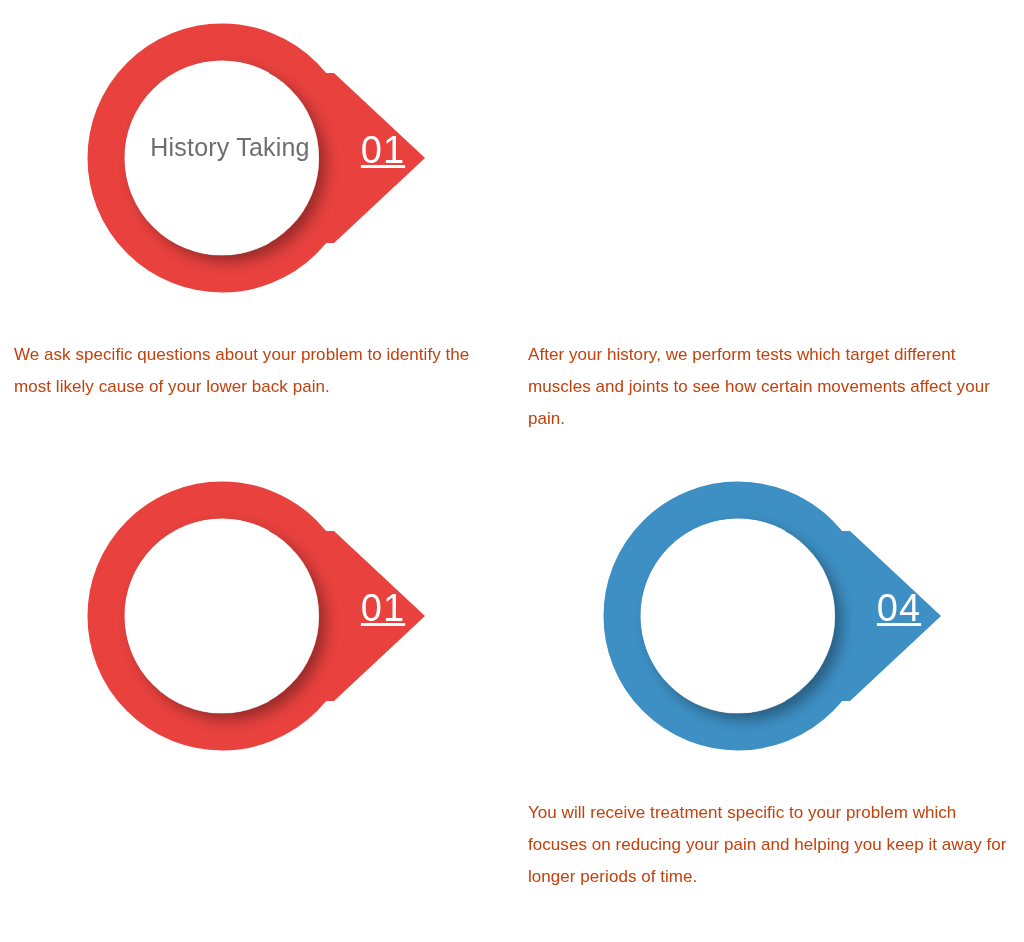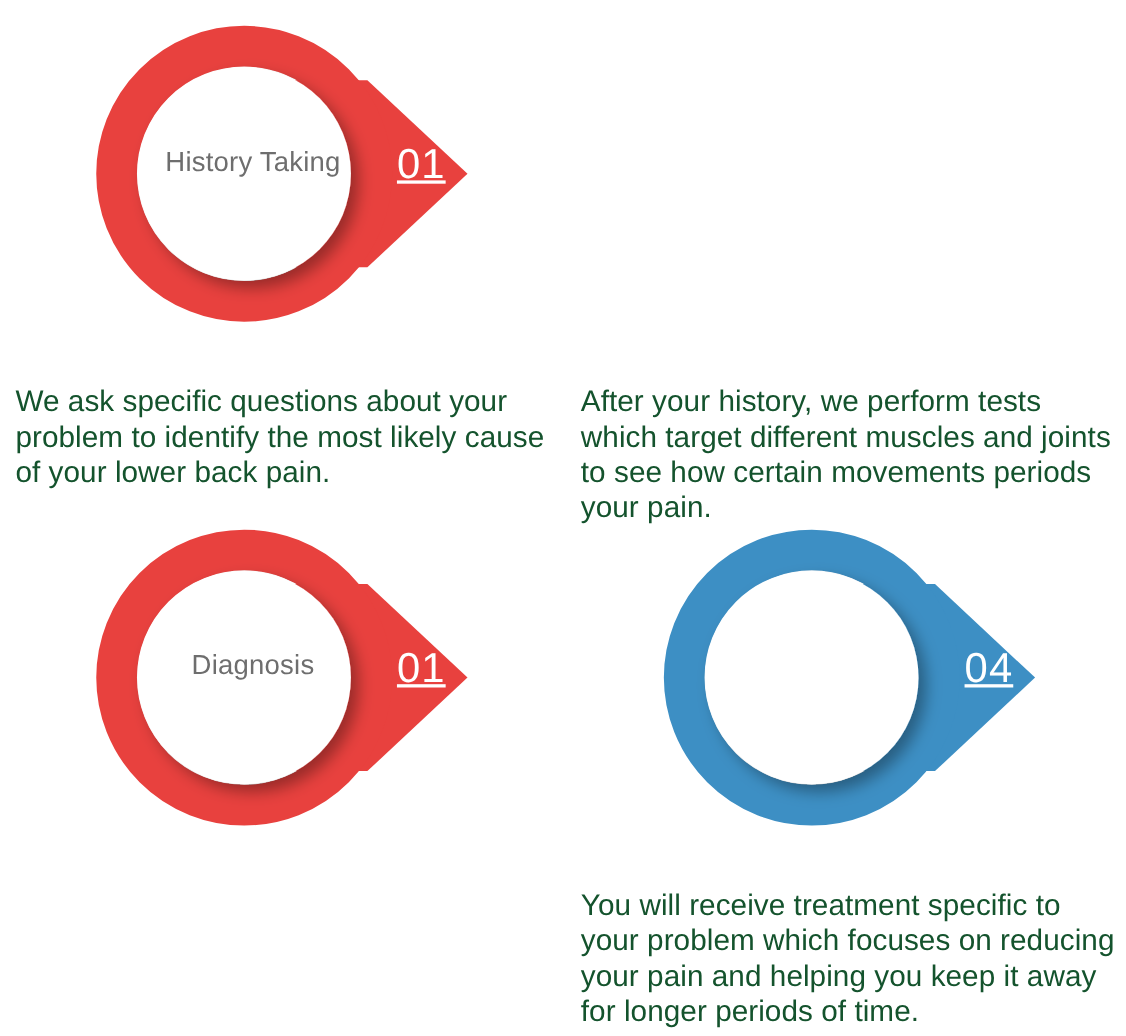--- a/index.html
+++ b/index.html
@@ -84,23 +84,23 @@
     pointer-events: none;
     text-decoration: underline;
   }
 
   
   .step-desc {
     position: absolute;
     left: 14px;
     top: 322px;
     width: 482px;
-    font-size: 27px;
+    font-size: 17px;
     line-height: 32px;
-    color: #14532d;
+    color: #c2410c;
     letter-spacing: 0.05px;
   }
 
   
   .col-right .step-badge { left: 82px; }
   .col-right .step-desc  { left: 16px; width: 492px; }
 
   
   .row-bottom .step-badge { top: 12px; }
   .row-bottom .step-desc  { top: 320px; }
@@ -127,36 +127,35 @@
 
           <circle cx="144" cy="144" r="97" fill="#ffffff" filter="url(#discShadow1)"></circle>
         </svg>
         <div class="step-label">History Taking</div>
         <div class="step-number">01</div>
       </div>
       <p class="step-desc">We ask specific questions about your problem to identify the most likely cause of your lower back pain.</p>
     </div>
 
     <div class="step-card col-right row-top">
-      <p class="step-desc">After your history, we perform tests which target different muscles and joints to see how certain movements periods your pain.</p>
+      <p class="step-desc">After your history, we perform tests which target different muscles and joints to see how certain movements affect your pain.</p>
     </div>
 
     <div class="step-card col-left row-bottom">
       <div class="step-badge">
         <svg viewBox="0 0 360 292" xmlns="http://www.w3.org/2000/svg" aria-hidden="true">
           <defs>
             <filter id="discShadow3" x="-40%" y="-40%" width="190%" height="190%">
               <feDropShadow dx="7" dy="7" stdDeviation="7" flood-color="#000000" flood-opacity="0.34"></feDropShadow>
             </filter>
           </defs>
           <polygon points="190,59 256,59 347,144 256,229 190,229" fill="#e8413e"></polygon>
           <circle cx="144" cy="144" r="116" fill="none" stroke="#e8413e" stroke-width="37"></circle>
           <circle cx="144" cy="144" r="97" fill="#ffffff" filter="url(#discShadow3)"></circle>
         </svg>
-        <div class="step-label">Diagnosis</div>
         <div class="step-number">01</div>
       </div>
     </div>
 
     <div class="step-card col-right row-bottom">
       <div class="step-badge">
         <svg viewBox="0 0 360 292" xmlns="http://www.w3.org/2000/svg" aria-hidden="true">
           <defs>
             <filter id="discShadow4" x="-40%" y="-40%" width="190%" height="190%">
               <feDropShadow dx="7" dy="7" stdDeviation="7" flood-color="#000000" flood-opacity="0.34"></feDropShadow>

